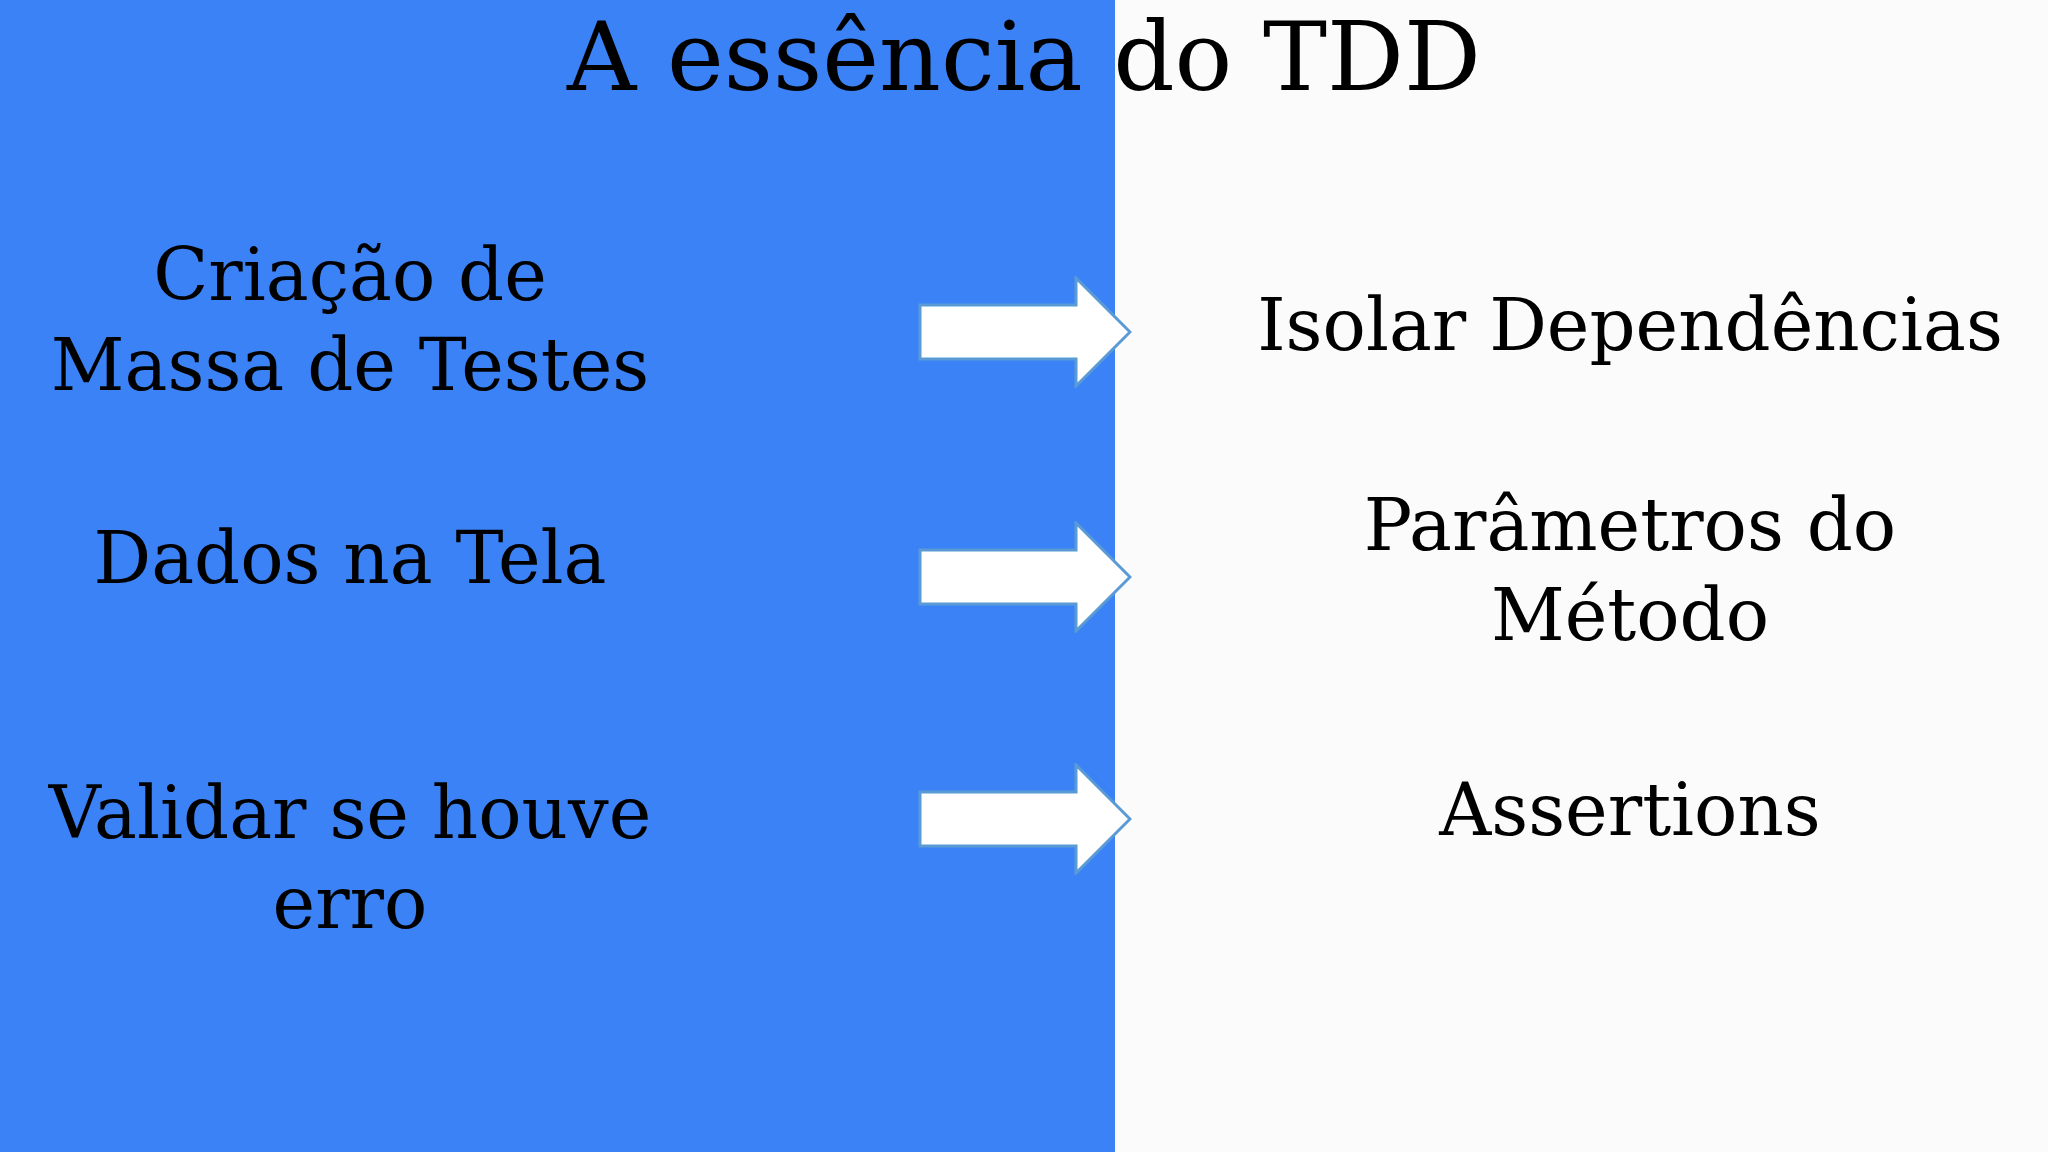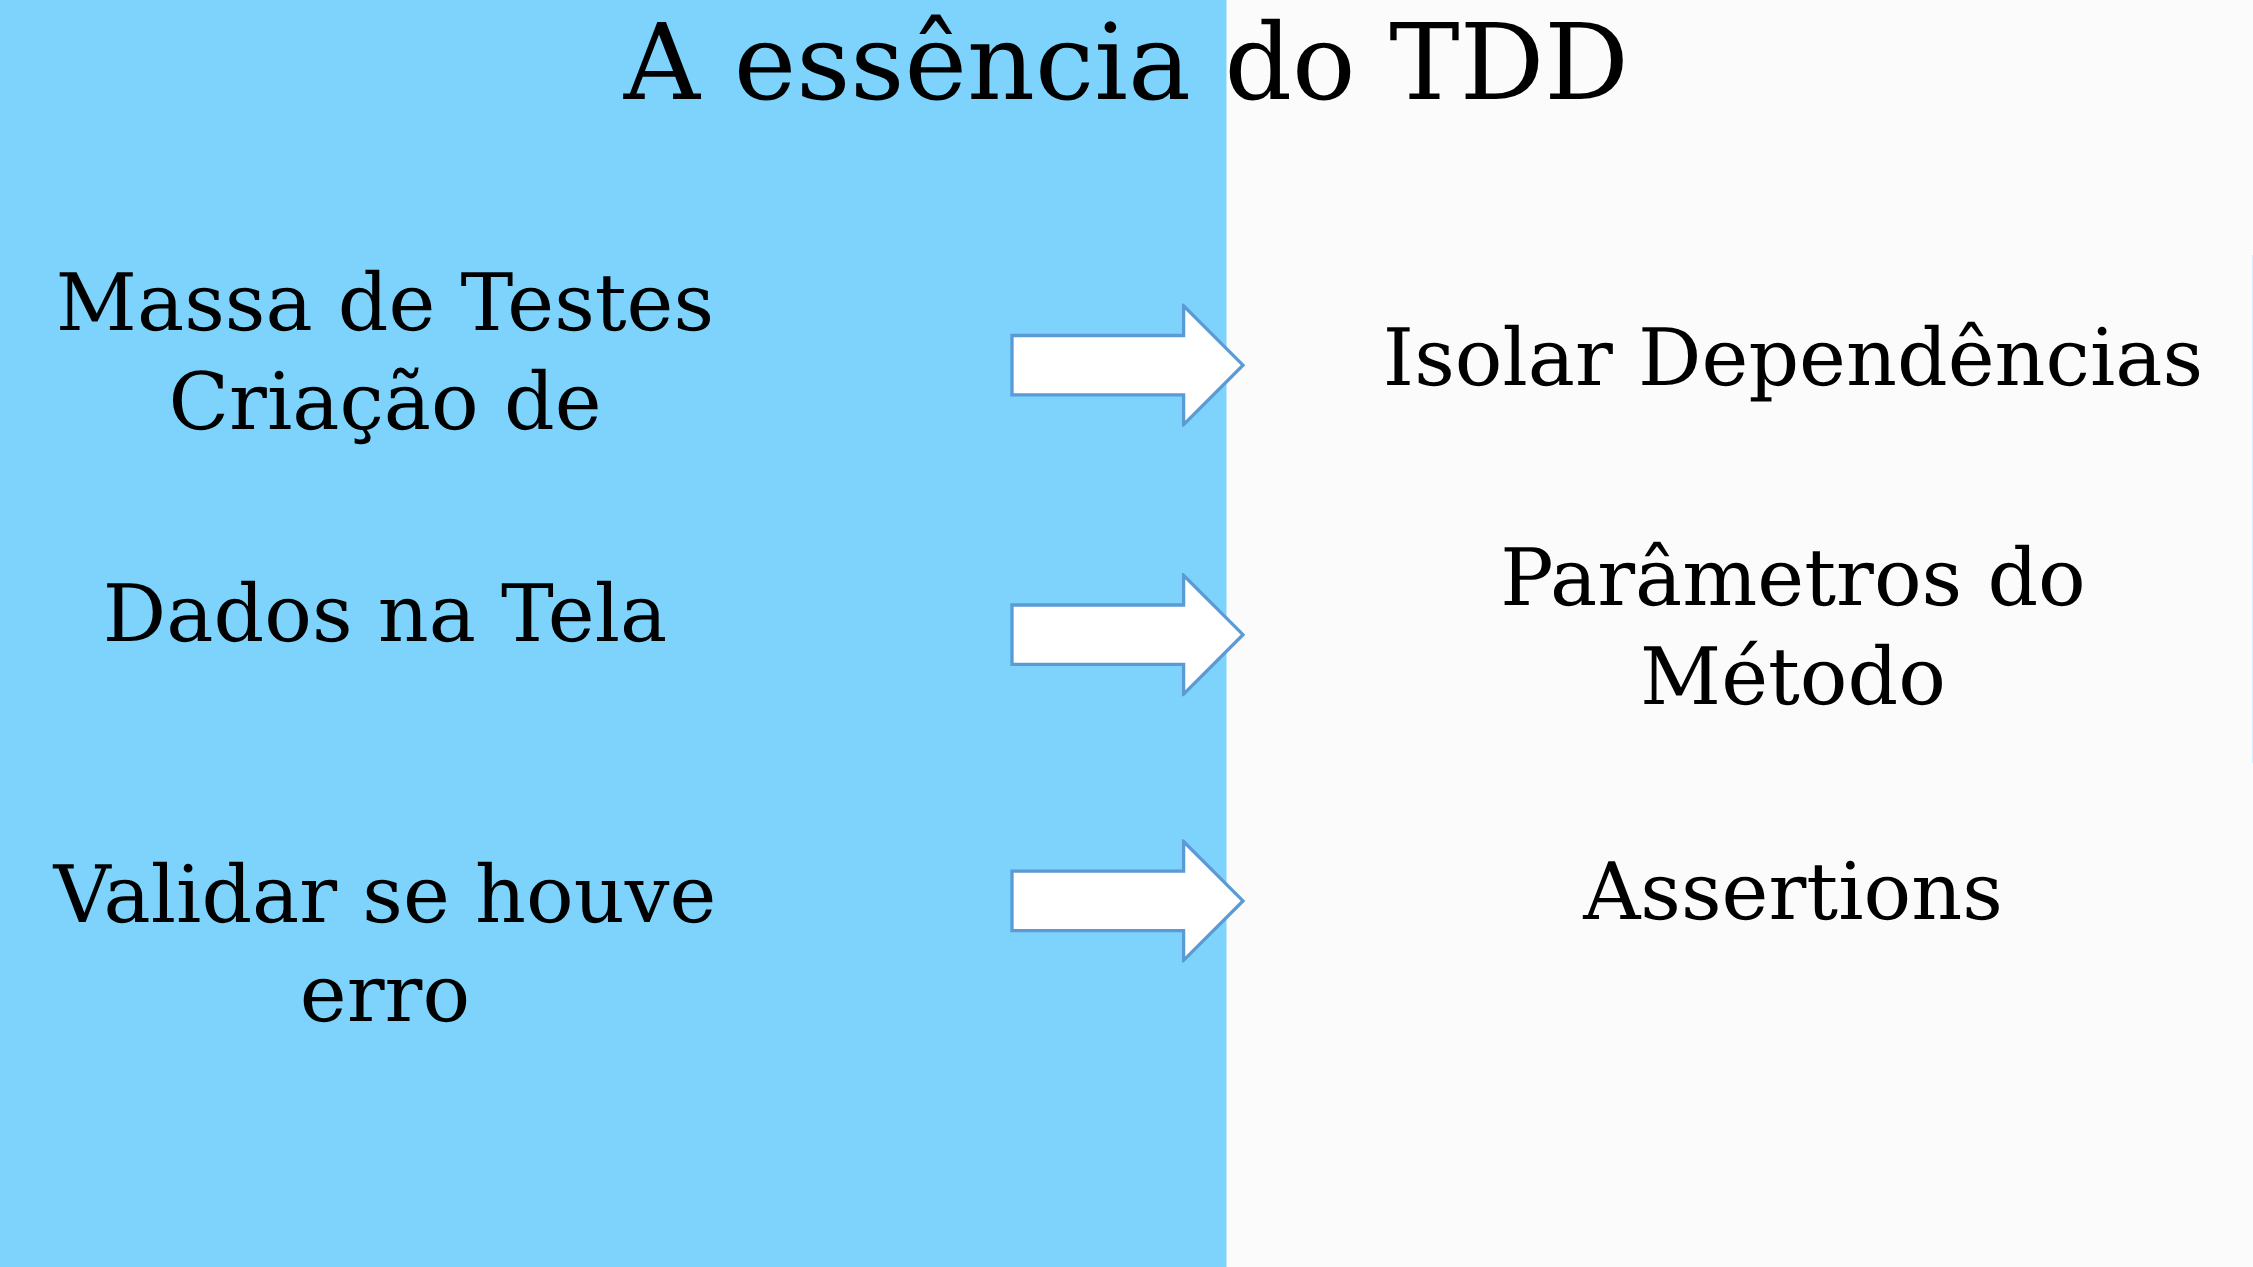--- a/index.html
+++ b/index.html
@@ -5,21 +5,21 @@
   html, body {
     margin: 0;
     padding: 0;
     background: #ffffff;
   }
   .slide {
     position: relative;
     width: 2048px;
     height: 1152px;
     overflow: hidden;
-    background: #7dd3fc;
+    background: #3b82f6;
     font-family: "DejaVu Serif", "Liberation Serif", serif;
     color: #000000;
   }
   .right-shade {
     position: absolute;
     left: 1115px;
     top: 0;
     width: 933px;
     height: 1152px;
     background: #fbfbfb;
@@ -68,22 +68,22 @@
 </head>
 <body>
 
 <div class="slide">
 
   <div class="right-shade"></div>
 
   <div class="slide-title">A essência do TDD</div>
 
   <div class="cell left-col cell-r1-left">
+    <span class="line">Criação de</span>
     <span class="line">Massa de Testes</span>
-    <span class="line">Criação de</span>
   </div>
   <div class="arrow arrow-r1">
     <svg viewBox="0 0 214 112" xmlns="http://www.w3.org/2000/svg">
       <polygon points="2,29 158,29 158,2 212,56 158,110 158,83 2,83" fill="#ffffff" stroke-width="3" stroke-linejoin="miter" stroke="#5b9bd5"></polygon>
     </svg>
   </div>
   <div class="cell right-col cell-r1-right">
     <span class="line">Isolar Dependências</span>
   </div>
 

